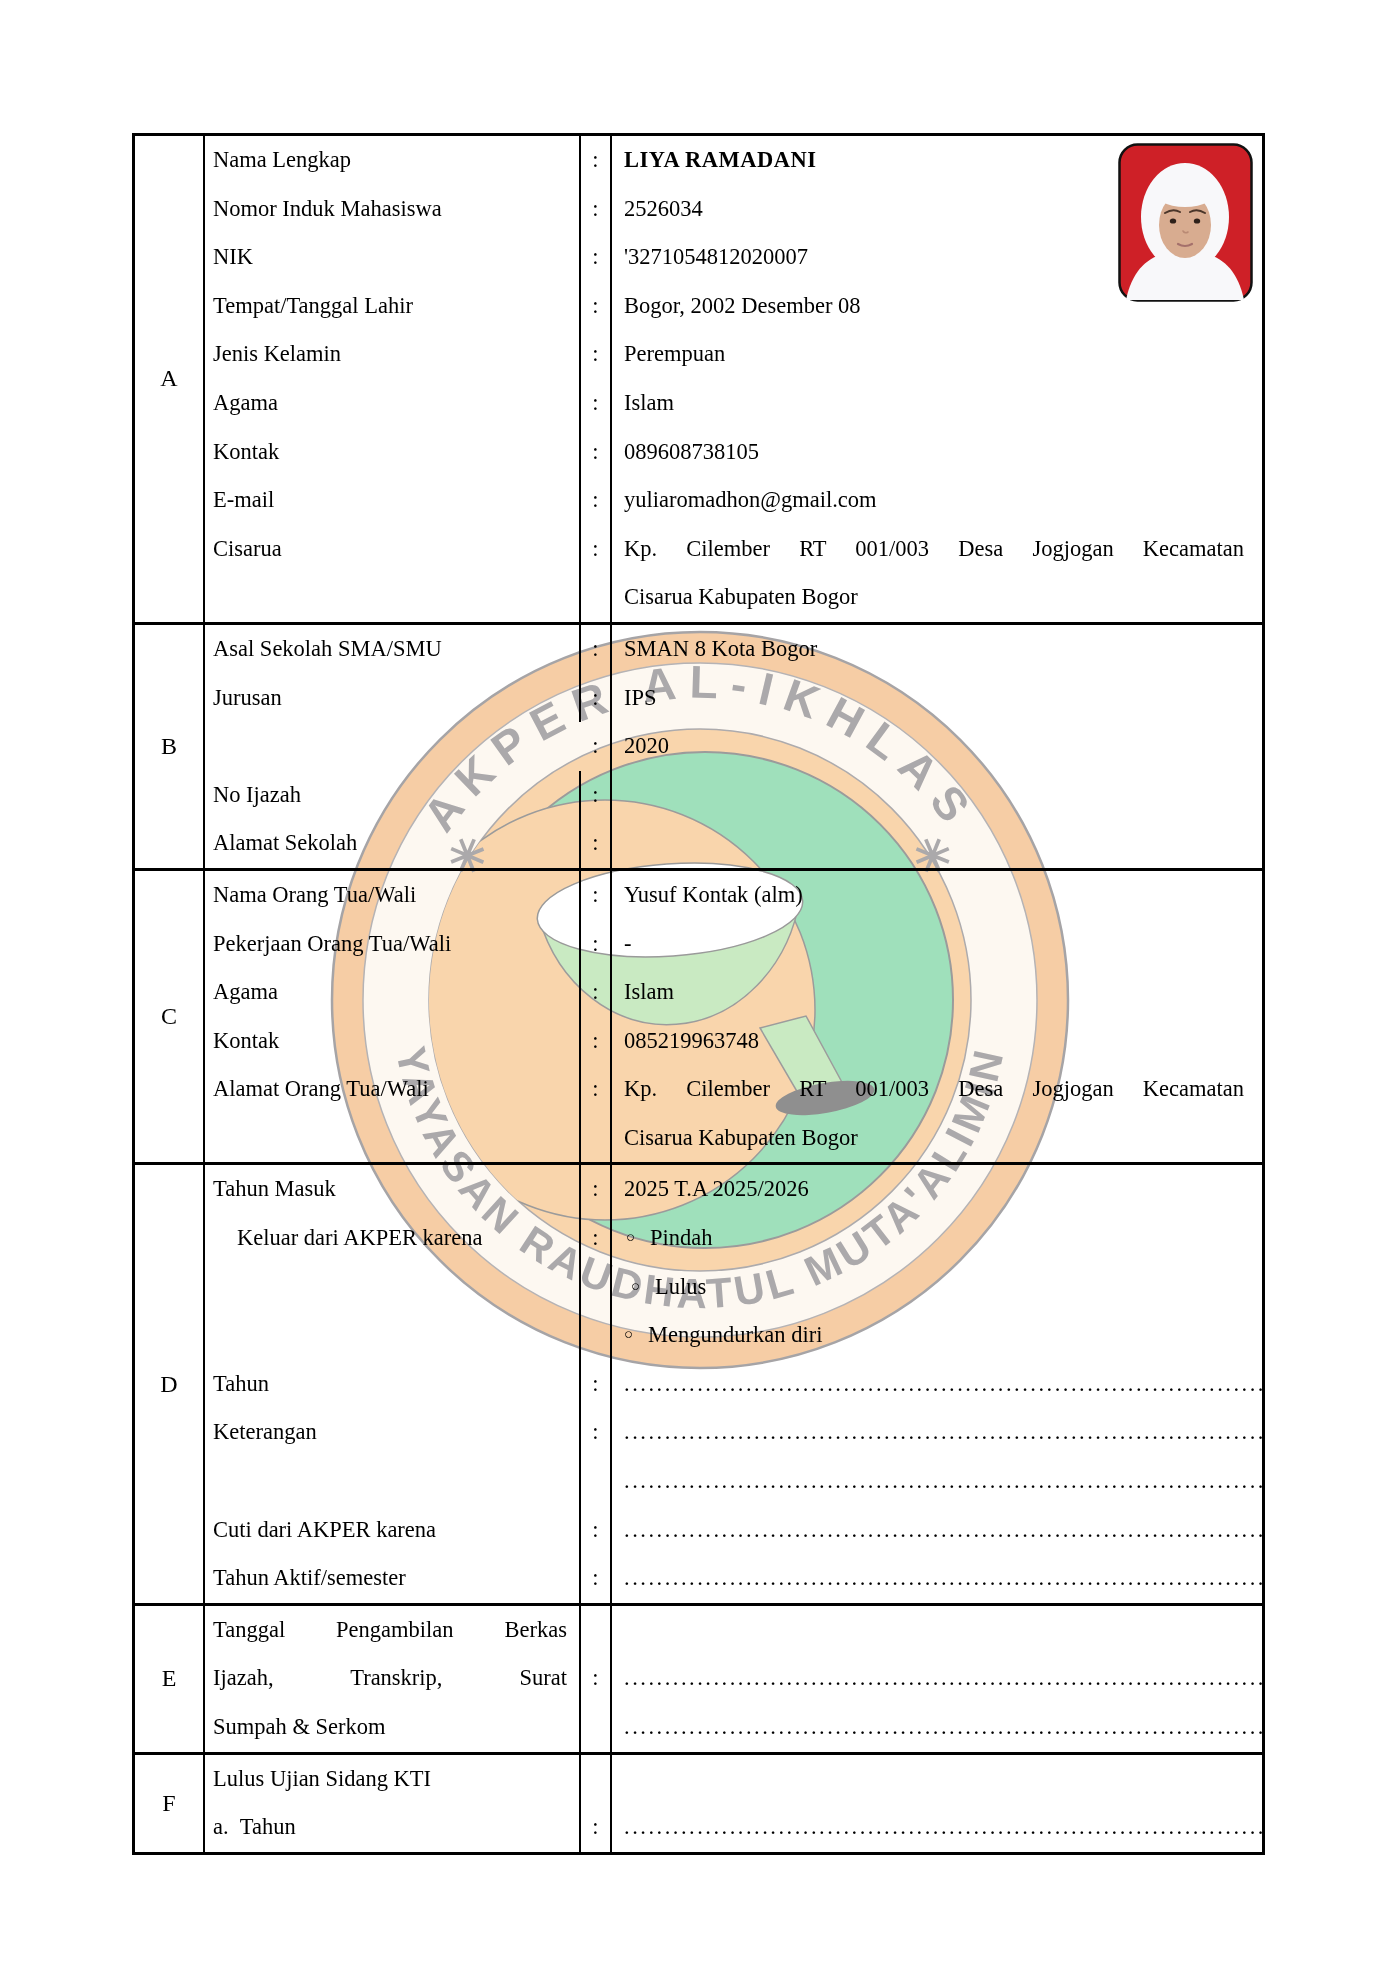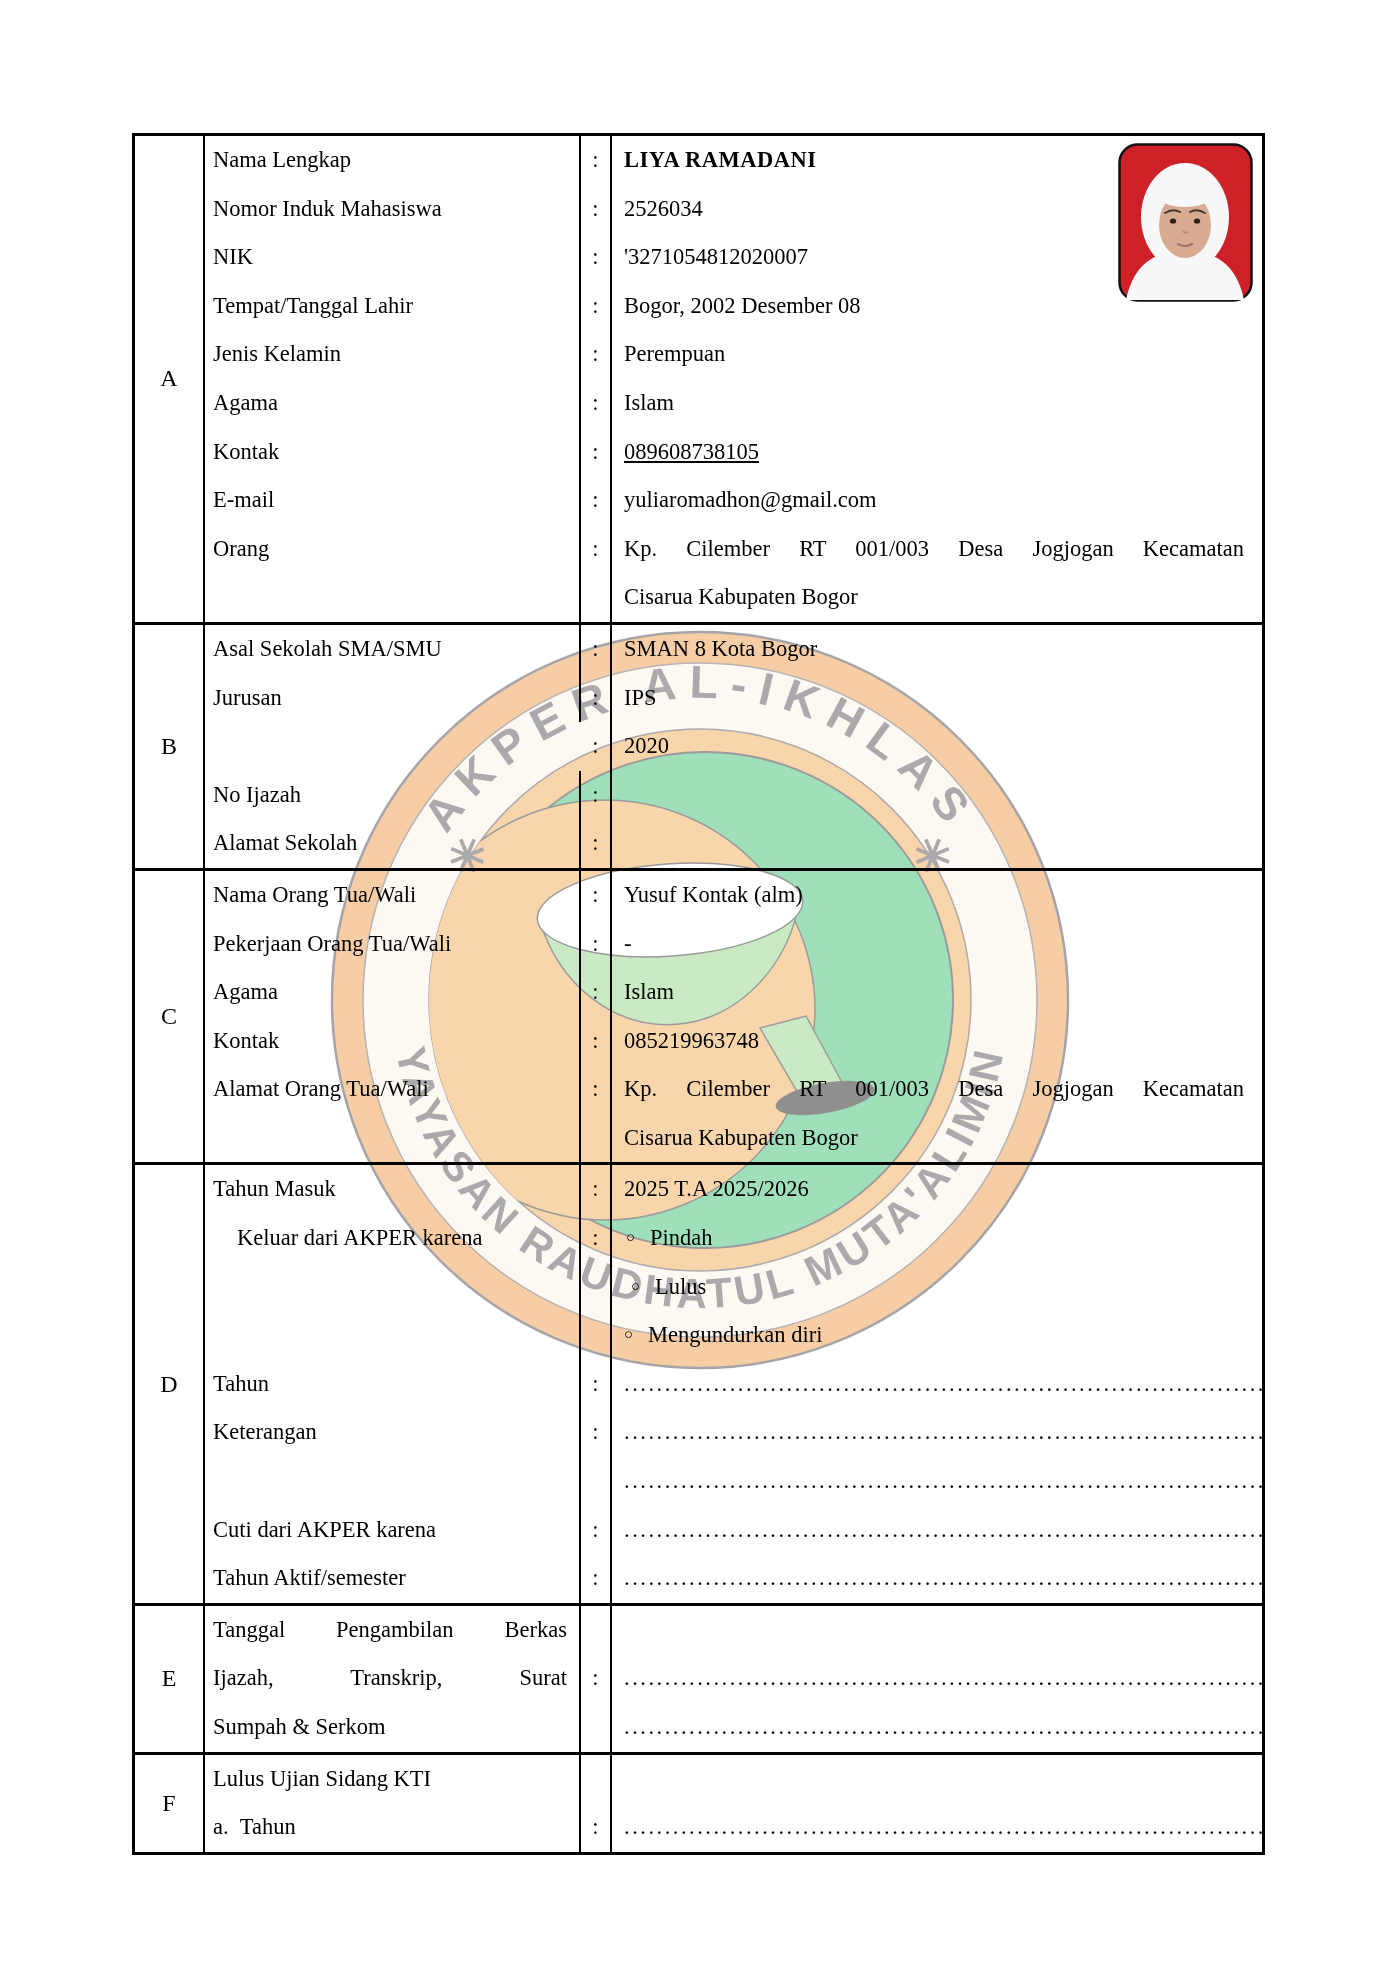--- a/index.html
+++ b/index.html
@@ -85,25 +85,25 @@
         <div class="cell con" style="grid-row: 4;">:</div>
         <div class="cell val" style="grid-row: 4;">Bogor, 2002 Desember 08</div>
         <div class="cell lbl" style="grid-row: 5;">Jenis Kelamin</div>
         <div class="cell con" style="grid-row: 5;">:</div>
         <div class="cell val" style="grid-row: 5;">Perempuan</div>
         <div class="cell lbl" style="grid-row: 6;">Agama</div>
         <div class="cell con" style="grid-row: 6;">:</div>
         <div class="cell val" style="grid-row: 6;">Islam</div>
         <div class="cell lbl" style="grid-row: 7;">Kontak</div>
         <div class="cell con" style="grid-row: 7;">:</div>
-        <div class="cell val" style="grid-row: 7; text-decoration: underline;">089608738105</div>
+        <div class="cell val" style="grid-row: 7;">089608738105</div>
         <div class="cell lbl" style="grid-row: 8;">E-mail</div>
         <div class="cell con" style="grid-row: 8;">:</div>
         <div class="cell val" style="grid-row: 8;">yuliaromadhon@gmail.com</div>
-        <div class="cell lbl" style="grid-row: 9;">Orang</div>
+        <div class="cell lbl" style="grid-row: 9;">Cisarua</div>
         <div class="cell con" style="grid-row: 9;">:</div>
         <div class="cell val jv" style="grid-row: 9;">Kp. Cilember RT 001/003 Desa Jogjogan Kecamatan</div>
         <div class="cell lbl" style="grid-row: 10;"></div>
         <div class="cell con" style="grid-row: 10;"></div>
         <div class="cell val" style="grid-row: 10;">Cisarua Kabupaten Bogor</div>
       </div>
       <div class="section">
         <div class="letter-cell" style="grid-row: 1 / span 5;">B</div>
         <div class="cell lbl" style="grid-row: 1;">Asal Sekolah SMA/SMU</div>
         <div class="cell con" style="grid-row: 1;">:</div>

